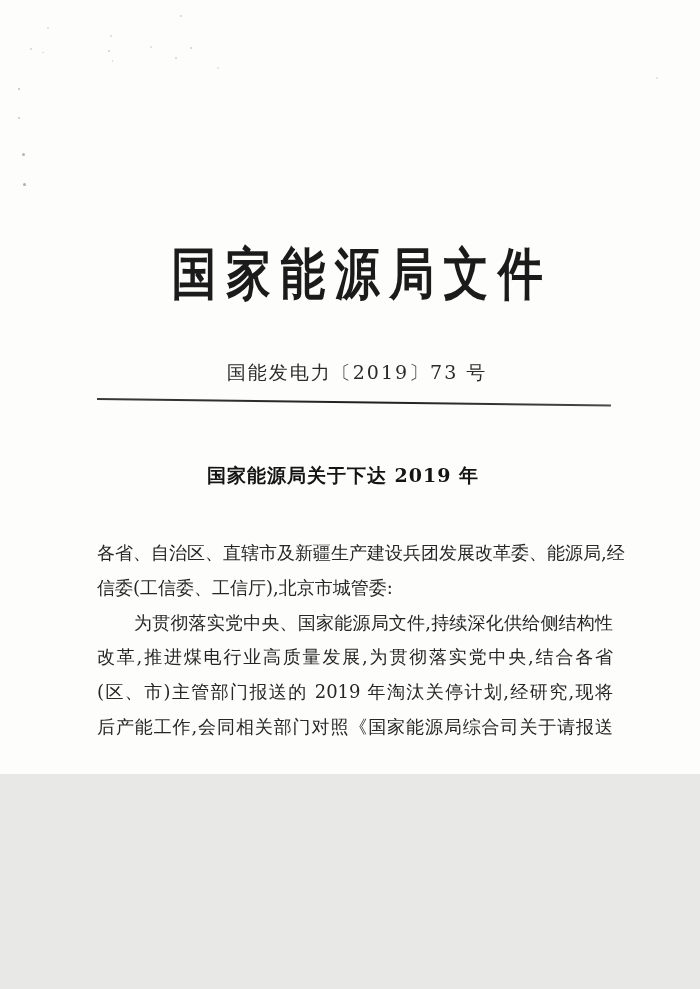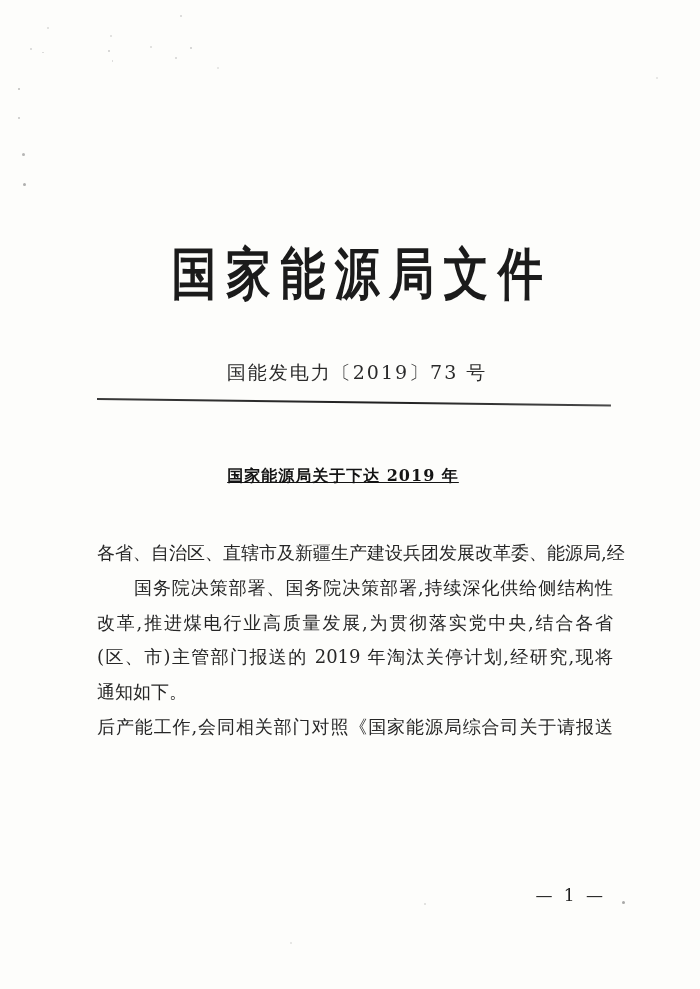--- a/index.html
+++ b/index.html
@@ -3,21 +3,21 @@
 <meta charset="utf-8">
 <style>
   html, body {
     margin: 0;
     padding: 0;
     background: #e8e8e6;
   }
   .paper {
     position: relative;
     width: 700px;
-    height: 989px;
+    height: 774px;
     margin: 0 auto;
     background: #fdfdfb;
     overflow: hidden;
     font-family: "DejaVu Serif", "Liberation Serif", serif;
     color: #242424;
   }
 
   
   .agency-header {
     position: absolute;
@@ -65,25 +65,24 @@
   .notice-title {
     position: absolute;
     top: 456px;
     left: 0;
     right: 14px;
     text-align: center;
     font-weight: bold;
     color: #141414;
   }
   .notice-title .t-line {
-    font-size: 16px;
+    font-size: 19px;
     line-height: 39px;
     letter-spacing: 1px;
     white-space: nowrap;
-    text-decoration: underline;
   }
 
   
   .body-text {
     position: absolute;
     top: 536px;
     left: 97px;
     width: 516px;
     font-size: 18px;
     color: #262626;
@@ -152,22 +151,22 @@
   <div class="doc-number">国能发电力〔2019〕73 号</div>
 
   <div class="header-divider"></div>
 
   <div class="notice-title">
     <div class="t-line">国家能源局关于下达 2019 年</div>
   </div>
 
   <div class="body-text">
     <div class="body-line">各省、自治区、直辖市及新疆生产建设兵团发展改革委、能源局,经</div>
-    <div class="body-line indent">国务院决策部署、国务院决策部署,持续深化供给侧结构性</div>
+    <div class="body-line no-justify">信委(工信委、工信厅),北京市城管委:</div>
+    <div class="body-line indent">为贯彻落实党中央、国家能源局文件,持续深化供给侧结构性</div>
     <div class="body-line">改革,推进煤电行业高质量发展,为贯彻落实党中央,结合各省</div>
     <div class="body-line">(区、市)主管部门报送的 2019 年淘汰关停计划,经研究,现将</div>
-    <div class="body-line no-justify">通知如下。</div>
     <div class="body-line">后产能工作,会同相关部门对照《国家能源局综合司关于请报送</div>
   </div>
 
   <div class="page-number">— 1 —</div>
 
 </div>
 
 </body></html>

